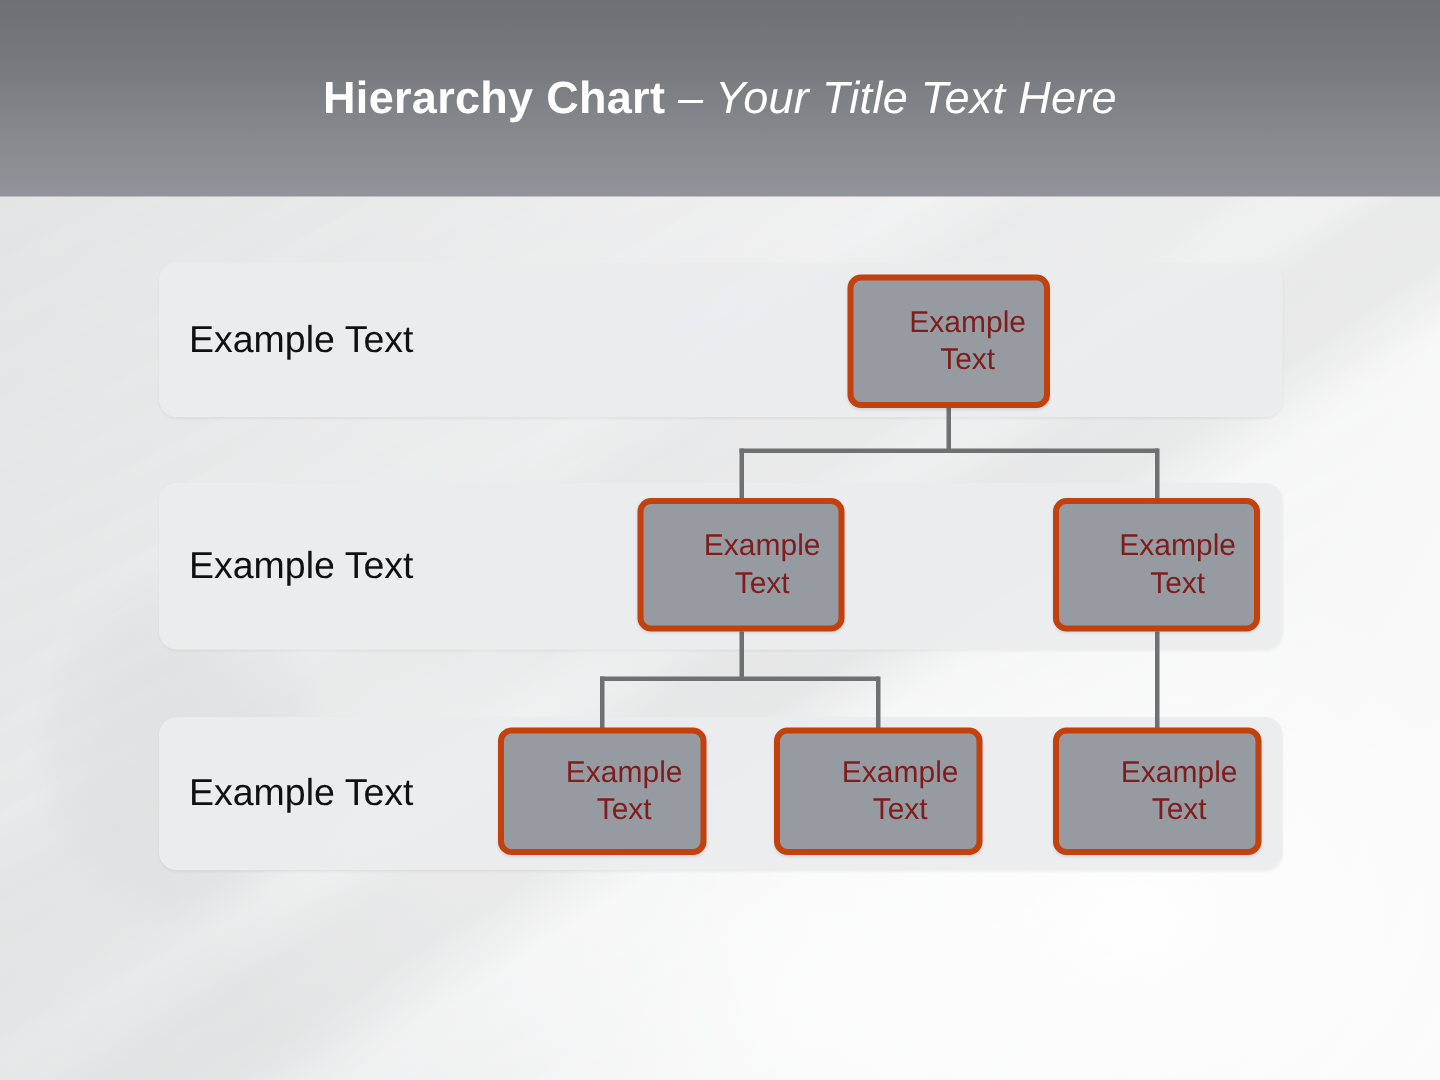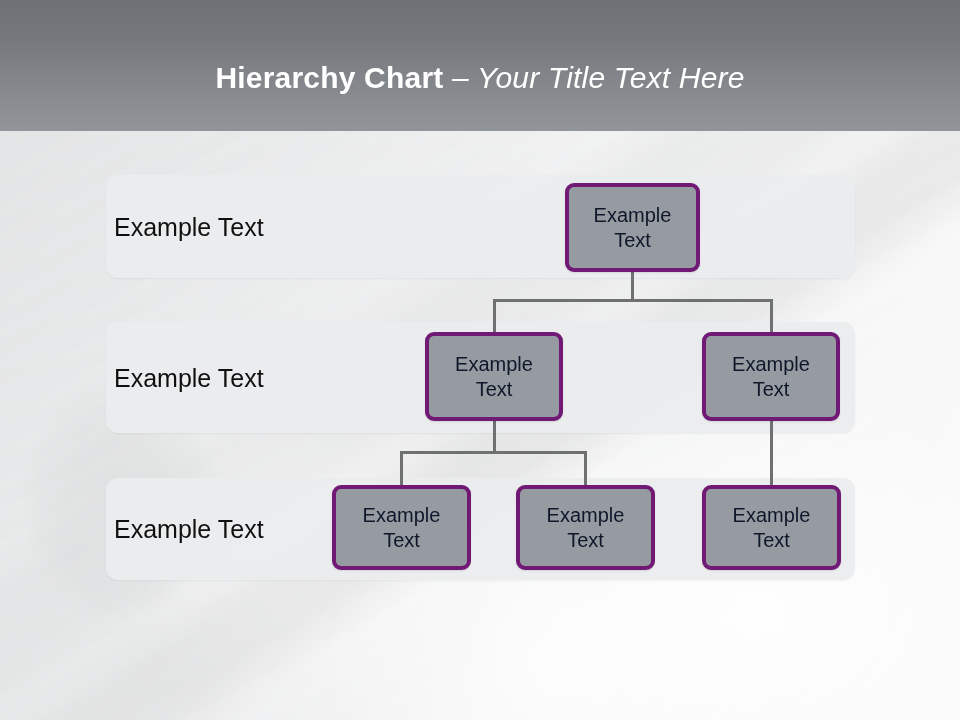--- a/index.html
+++ b/index.html
@@ -70,58 +70,57 @@
     top: 0;
     width: 960px;
     height: 131px;
     display: flex;
     align-items: center;
     justify-content: center;
     color: #ffffff;
     font-size: 30px;
     letter-spacing: 0.2px;
     white-space: pre;
-    margin-top: 12px;
   }
   .title-bold { font-weight: bold; }
   .title-rest { font-weight: normal; font-style: italic; }
 
   
   .row-band {
     position: absolute;
     left: 106px;
     width: 749px;
     background: rgba(235,236,238,0.94);
     border-radius: 12px;
     box-shadow: 0 1px 2px rgba(0,0,0,0.05);
   }
   .row-label {
     position: absolute;
-    left: 8px;
+    left: 20px;
     top: 50%;
     transform: translateY(-50%);
     color: #101010;
     font-size: 25px;
     white-space: nowrap;
   }
 
   
   .node {
     position: absolute;
     box-sizing: border-box;
     background: #969ba1;
-    border: 4px solid #701a75;
+    border: 4px solid #c2410c;
     border-radius: 9px;
-    color: #0f172a;
+    color: #7f1d1d;
     font-size: 20px;
     line-height: 1.25;
     text-align: center;
     display: flex;
     align-items: center;
-    justify-content: center;
+    justify-content: flex-end;
     z-index: 4;
     box-shadow: 0 1px 2px rgba(0,0,0,0.10);
   }
   .node span { display: block; padding: 0 6px; }
 
   
   .conn {
     position: absolute;
     background: #6e7072;
     z-index: 2;

